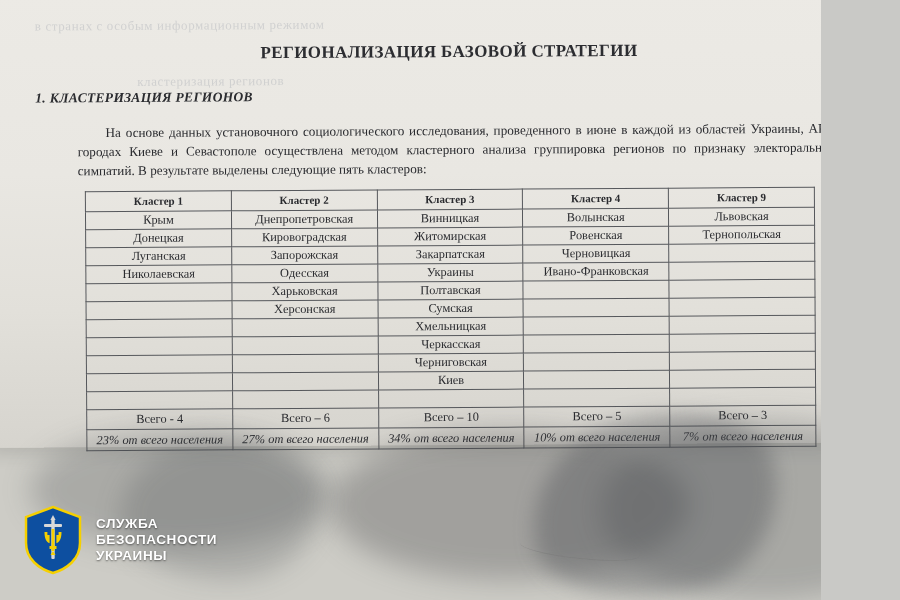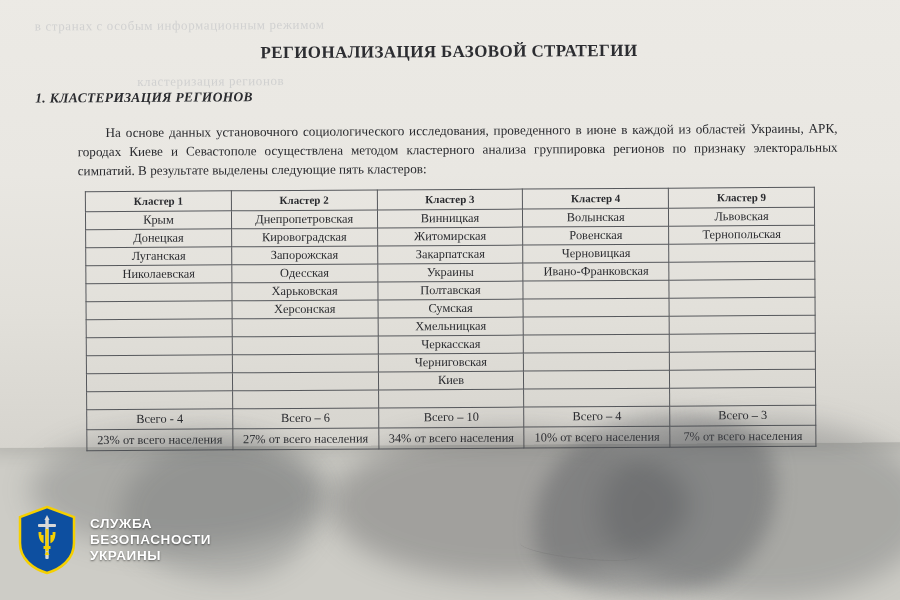--- a/index.html
+++ b/index.html
@@ -9,21 +9,21 @@
   body {
     width: 900px;
     height: 600px;
     overflow: hidden;
     background: #c9c9c6;
     font-family: "Liberation Serif", serif;
   }
 
   #scene {
     position: relative;
-    width: 900px;
+    width: 821px;
     height: 600px;
     overflow: hidden;
     background:
       radial-gradient(ellipse 700px 300px at 50% 18%, #efeeea 0%, #e6e5e0 45%, #d8d7d1 75%, #cdccc6 100%);
   }
 
   
   #paper {
     position: absolute;
     left: -12px;
@@ -156,26 +156,27 @@
     height: 19px;
     font-size: 11px;
   }
   table.cluster-table tr.totals td {
     height: 19px;
     margin-top: 8px;
   }
   table.cluster-table tr.percent td {
     height: 20px;
     font-size: 12.4px;
+    font-style: italic;
   }
 
   
   #logo {
     position: absolute;
-    left: 16px;
+    left: 22px;
     top: 505px;
     display: flex;
     align-items: center;
     gap: 12px;
   }
   .logo-badge {
     width: 62px;
     height: 70px;
     position: relative;
   }
@@ -293,21 +294,21 @@
             <td></td>
             <td></td>
             <td></td>
             <td></td>
             <td></td>
           </tr>
           <tr class="totals">
             <td>Всего - 4</td>
             <td>Всего – 6</td>
             <td>Всего – 10</td>
-            <td>Всего – 4</td>
+            <td>Всего – 5</td>
             <td>Всего – 3</td>
           </tr>
           <tr class="percent">
             <td>23% от всего населения</td>
             <td>27% от всего населения</td>
             <td>34% от всего населения</td>
             <td>10% от всего населения</td>
             <td>7% от всего населения</td>
           </tr>
         </tbody>

